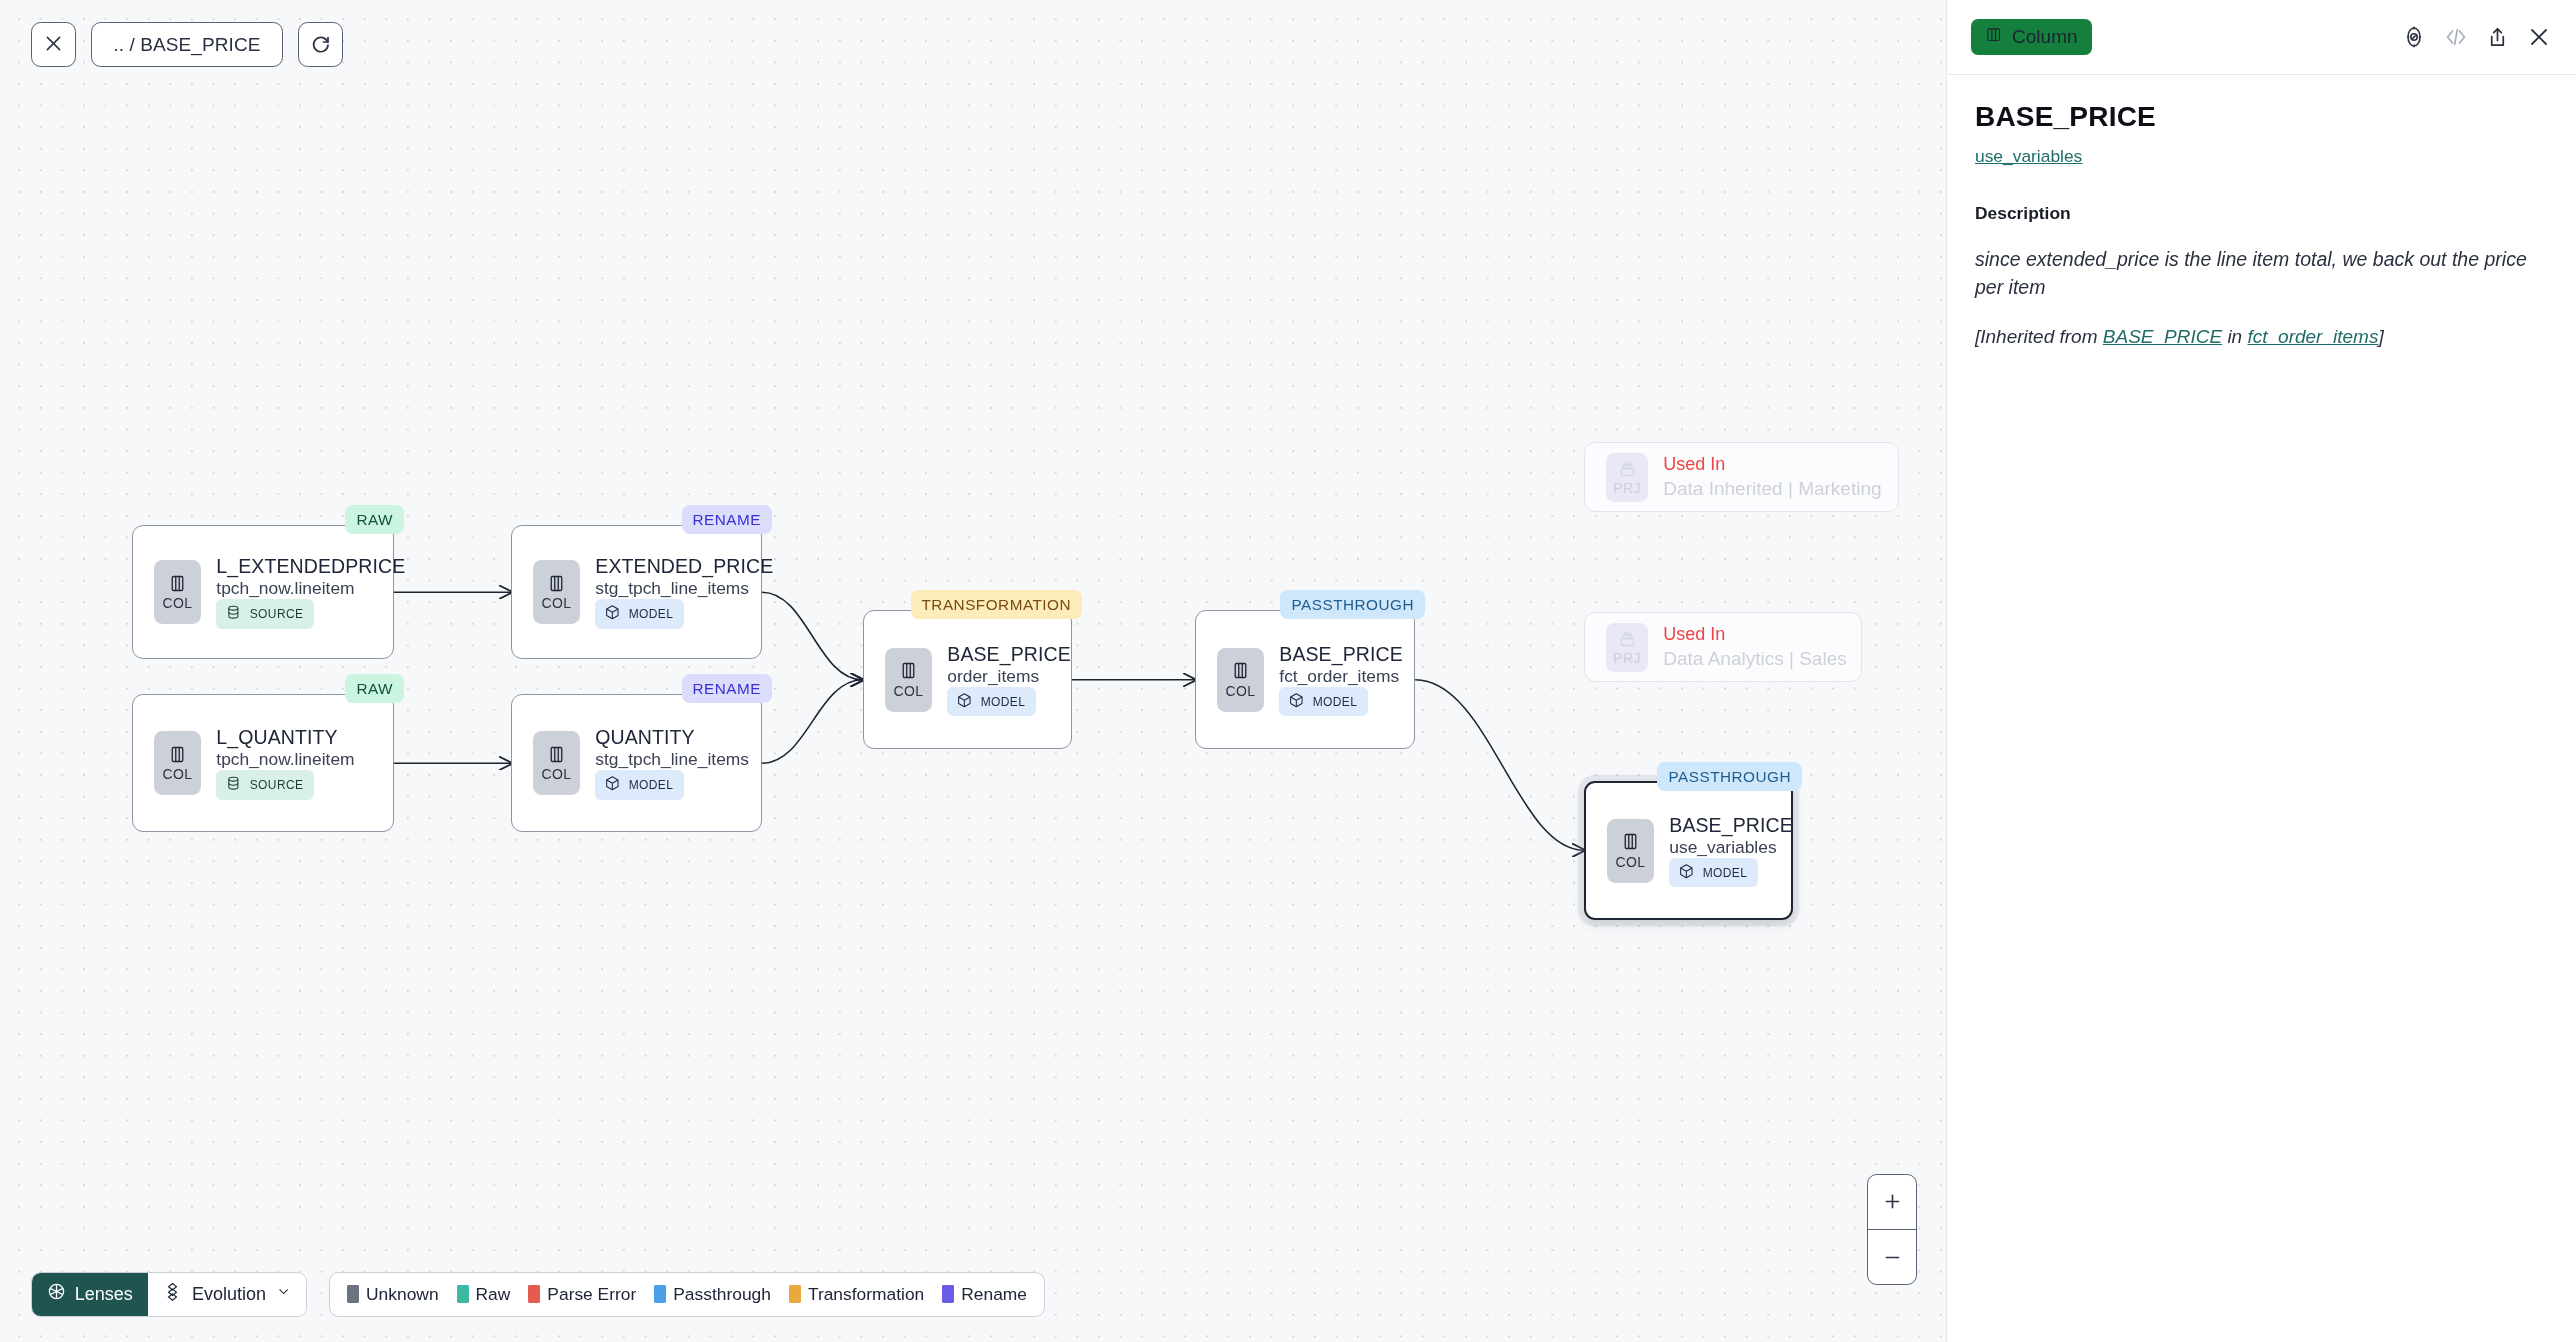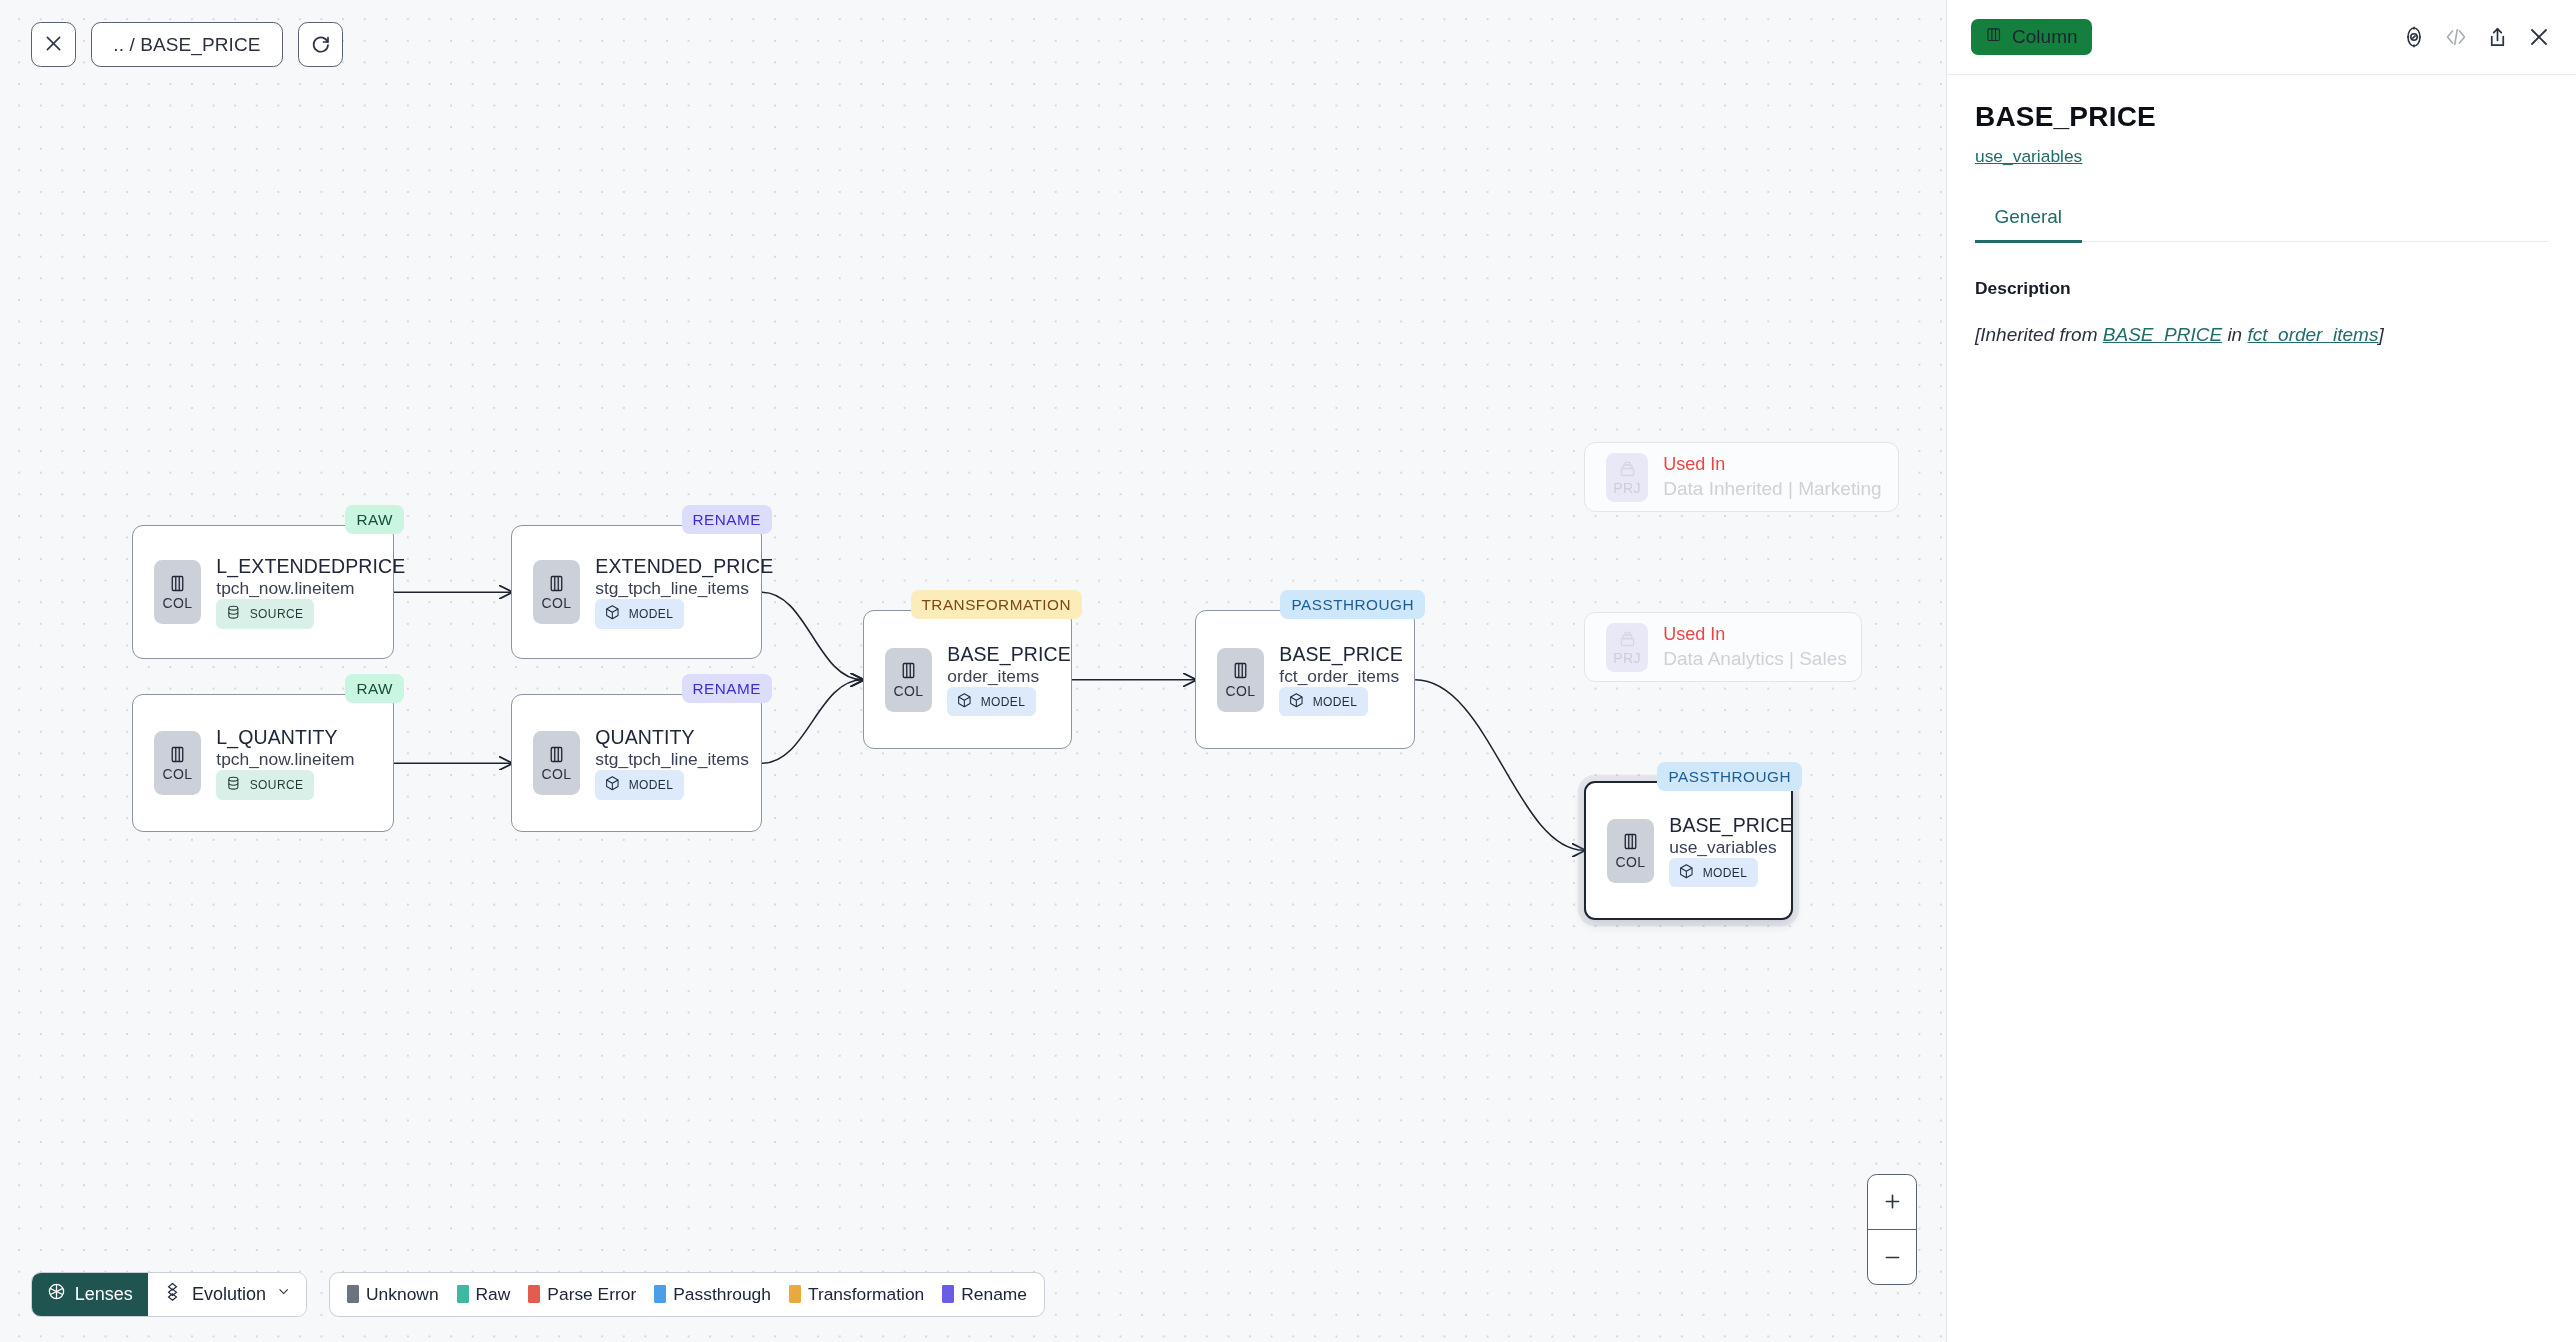--- a/index.html
+++ b/index.html
@@ -553,24 +553,22 @@
               <line x1="19" y1="5" x2="5" y2="19"></line>
           </svg>
         </span>
       </div>
     </div>
 
     <div id="panel-body">
       <div class="p-title">BASE_PRICE</div>
       <a class="p-link-top">use_variables</a>
 
-      <div class="tabs">
-        <div class="tab">General</div>
-      </div>
 
       <div class="sec-label">Description</div>
+      <div class="desc">since extended_price is the line item total, we back out the price per item</div>
       <div class="desc2">
         <span>[Inherited from </span><a>BASE_PRICE</a><span> in </span><a>fct_order_items</a><span>]</span>
       </div>
     </div>
   </div>
 </div>
 
 
 </body></html>

